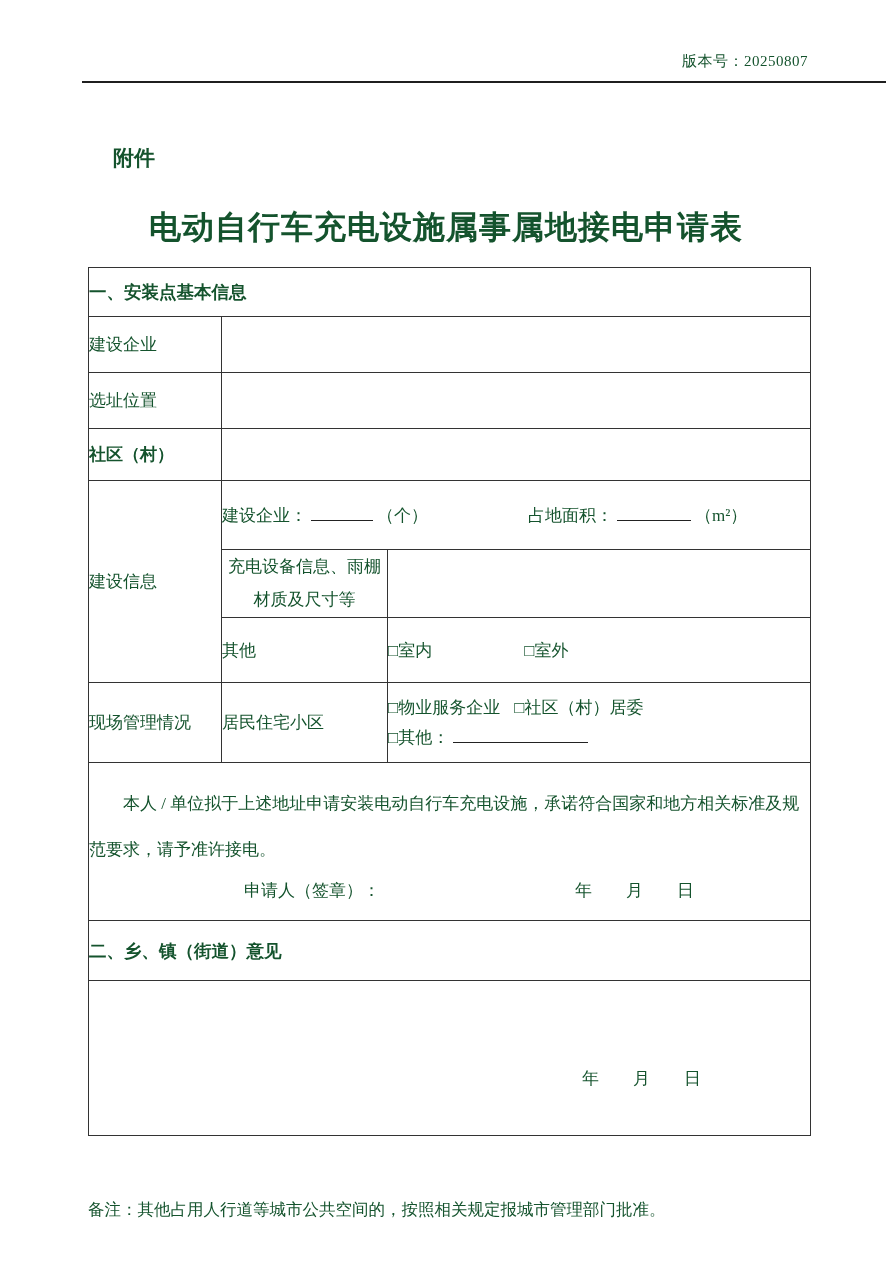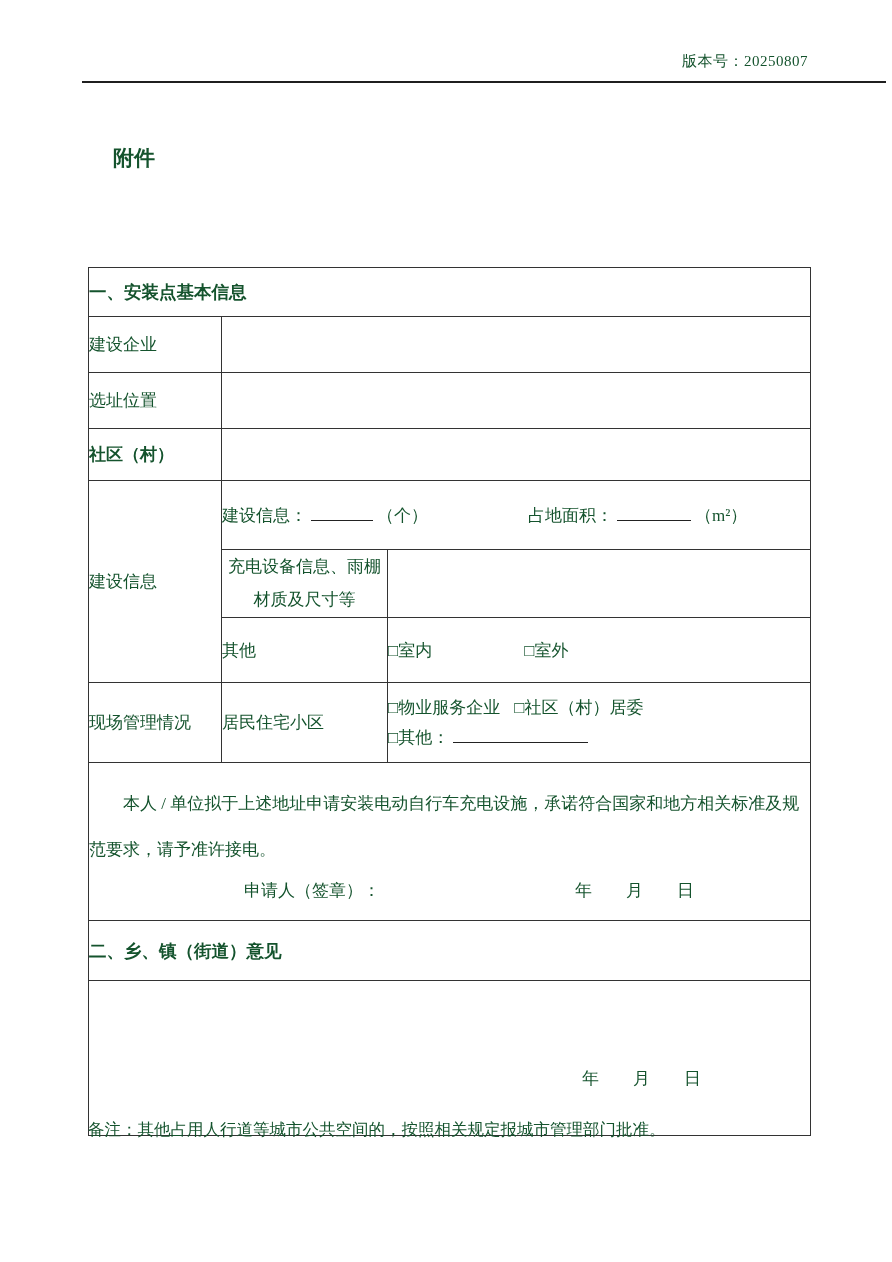--- a/index.html
+++ b/index.html
@@ -118,35 +118,36 @@
   td.opinion-cell { height: 155px; position: relative; }
   .opinion-date {
     position: absolute;
     left: 493px;
     top: 86px;
     font-size: 17px;
     white-space: nowrap;
   }
   .footnote {
     position: absolute;
-    top: 1119px;
+    top: 1199px;
     left: 88px;
     font-size: 16.5px;
   }
 </style>
 </head>
 <body>
 
 <div class="page">
 
   <div class="version">版本号：20250807</div>
   <div class="header-rule"></div>
 
   <div class="attachment">附件</div>
 
+  <h1 class="doc-title">电动自行车充电设施属事属地接电申请表</h1>
 
   <table class="form">
     <colgroup>
       <col style="width:133px">
       <col style="width:166px">
       <col style="width:423px">
     </colgroup>
 
     <tbody>
         <tr>
@@ -164,21 +165,21 @@
     </tr>
 
     <tr>
       <td class="lbl h52">社区（村）</td>
       <td colspan="2"></td>
     </tr>
 
     <tr>
       <td class="lbl" rowspan="3">建设信息</td>
       <td class="ports-cell h69" colspan="2">
-        <span class="opt"><span>建设信息：</span><span class="blank blank-ports"></span><span>（个）</span></span><span class="opt area-group"><span>占地面积：</span><span class="blank blank-area"></span><span>（m²）</span></span>
+        <span class="opt"><span>建设企业：</span><span class="blank blank-ports"></span><span>（个）</span></span><span class="opt area-group"><span>占地面积：</span><span class="blank blank-area"></span><span>（m²）</span></span>
       </td>
     </tr>
 
     <tr>
       <td class="lbl-wrap h68">充电设备信息、雨棚材质及尺寸等</td>
       <td></td>
     </tr>
 
     <tr>
       <td class="lbl h65">其他</td>

